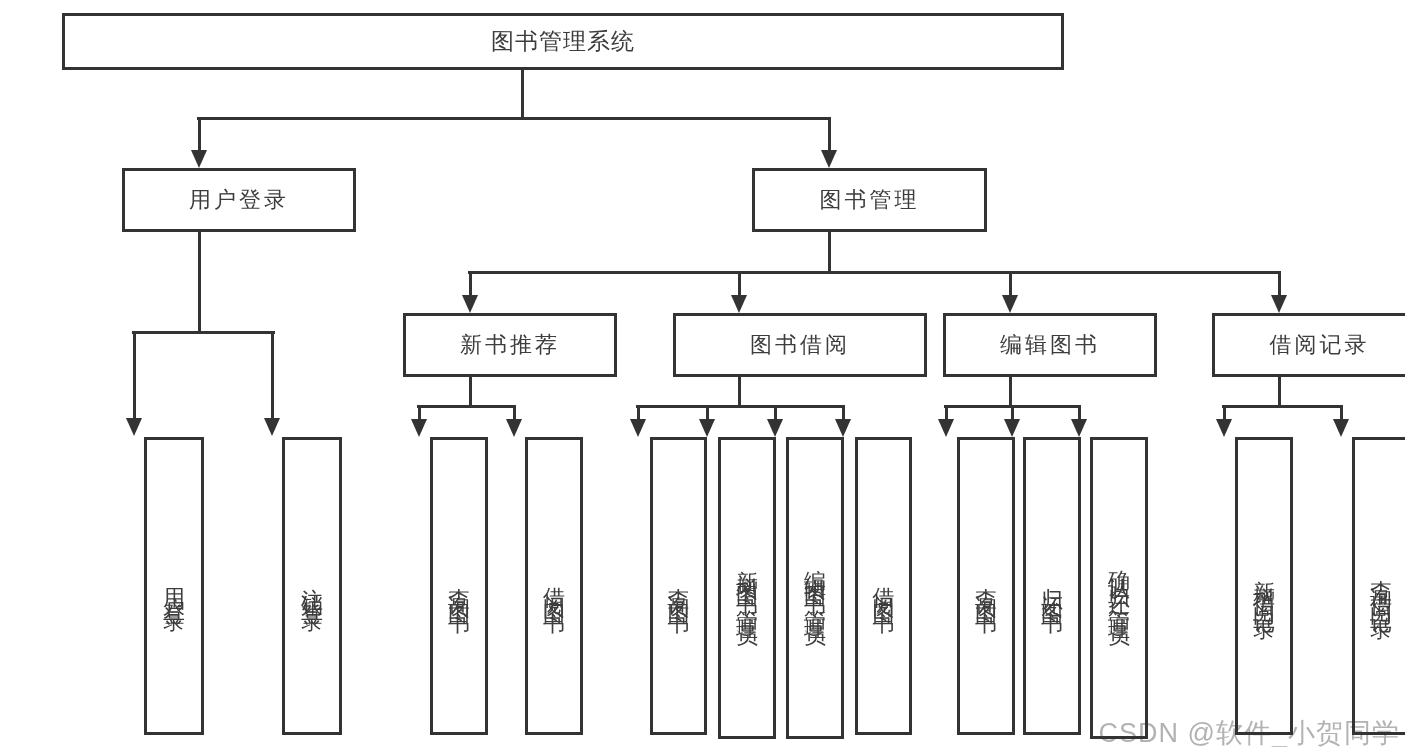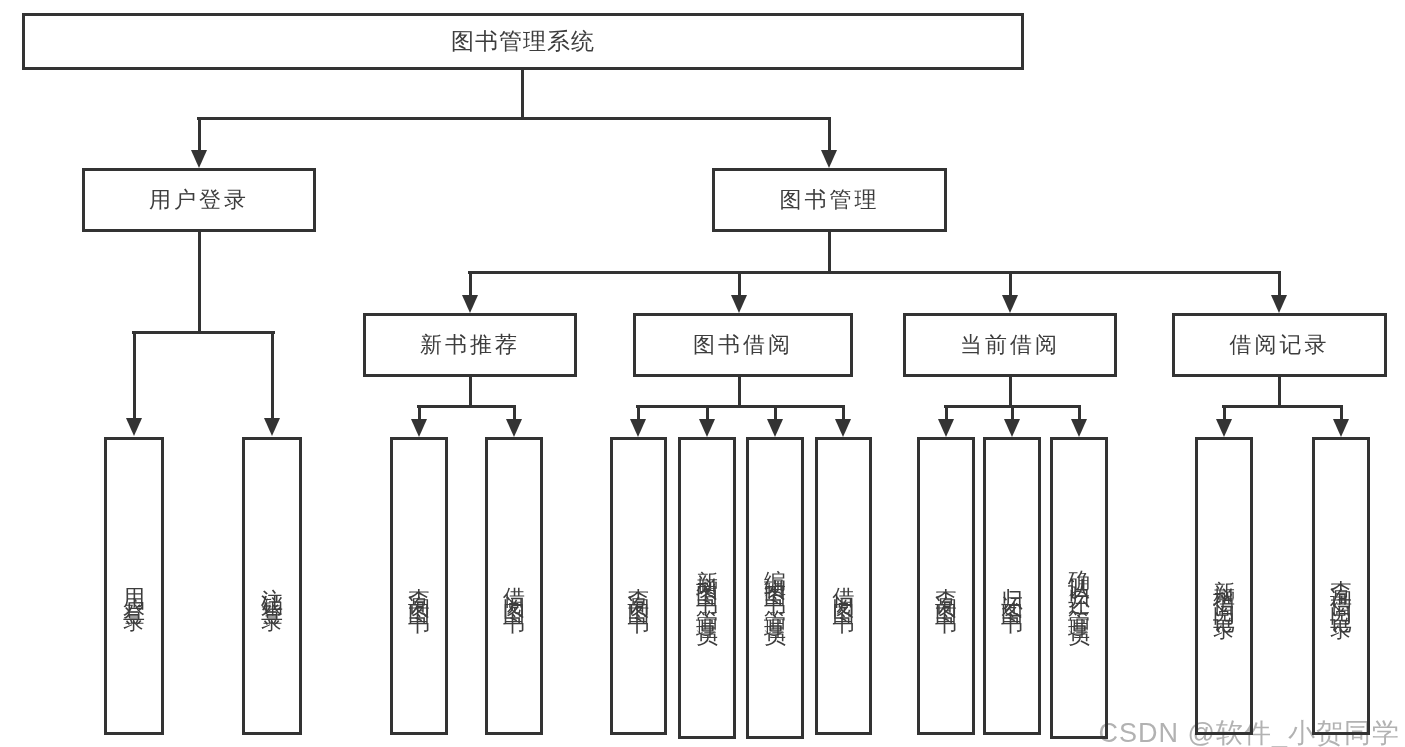--- a/index.html
+++ b/index.html
@@ -16,20 +16,21 @@
     font-family:"Liberation Sans","DejaVu Sans",sans-serif;
     overflow:hidden;
   }
   .box{
     position:absolute;
     border:3px solid var(--line);
     background:transparent;
     box-sizing:border-box;
     display:flex;align-items:center;justify-content:center;
     color:var(--text);
+    margin-left:40px;
   }
   .hlabel{font-size:22px;letter-spacing:3px;font-weight:500;}
   .rootlabel{font-size:23px;letter-spacing:1px;font-weight:500;}
   .leaf{
     writing-mode:vertical-rl;
     font-size:22px;letter-spacing:8px;font-weight:500;
   }
   .line{position:absolute;background:var(--line);}
   .arrow{
     position:absolute;width:0;height:0;
@@ -110,22 +111,22 @@
   <div class="arrow" style="left:1216px;top:419px;"></div>
   <div class="line" style="left:1340px;top:405px;width:3px;height:15px;"></div>
   <div class="arrow" style="left:1333px;top:419px;"></div>
 
   <div class="box rootlabel" style="left:22px;top:13px;width:1002px;height:57px;">图书管理系统</div>
 
   <div class="box hlabel" style="left:82px;top:168px;width:234px;height:64px;">用户登录</div>
   <div class="box hlabel" style="left:363px;top:313px;width:214px;height:64px;">新书推荐</div>
 
   <div class="box hlabel" style="left:712px;top:168px;width:235px;height:64px;">图书管理</div>
-  <div class="box hlabel" style="left:633px;top:313px;width:220px;height:64px;">图书借阅</div>
-  <div class="box hlabel" style="left:903px;top:313px;width:214px;height:64px;">当前借阅</div>
+  <div class="box hlabel" style="left:633px;top:313px;width:254px;height:64px;">图书借阅</div>
+  <div class="box hlabel" style="left:903px;top:313px;width:214px;height:64px;">编辑图书</div>
   <div class="box hlabel" style="left:1172px;top:313px;width:215px;height:64px;">借阅记录</div>
 
   <div class="box leaf" style="left:104px;top:437px;width:60px;height:298px;">用户登录</div>
   <div class="box leaf" style="left:242px;top:437px;width:60px;height:298px;">注销登录</div>
 
   <div class="box leaf" style="left:390px;top:437px;width:58px;height:298px;">查询图书</div>
   <div class="box leaf" style="left:485px;top:437px;width:58px;height:298px;">借阅图书</div>
 
   <div class="box leaf" style="left:610px;top:437px;width:57px;height:298px;">查询图书</div>
   <div class="box leaf" style="left:678px;top:437px;width:58px;height:302px;">新增图书（管理员）</div>

